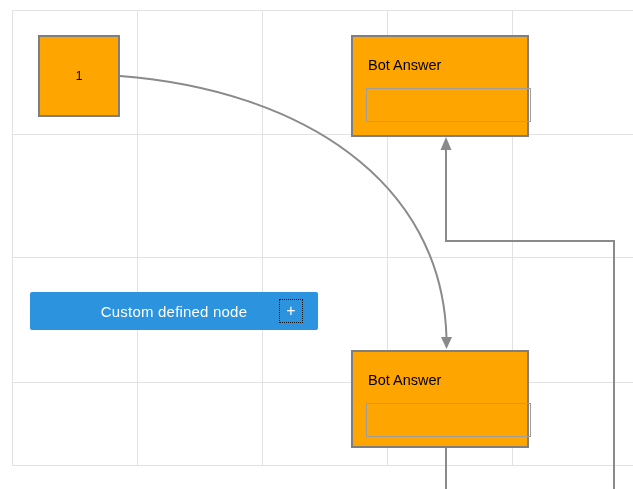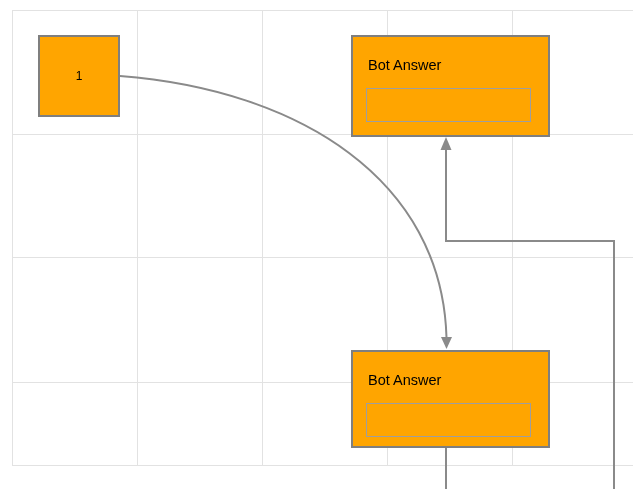--- a/index.html
+++ b/index.html
@@ -20,21 +20,21 @@
     position: absolute;
     background: var(--node-fill, #ffa500);
     border: 2px solid var(--node-stroke, #7f7f7f);
     box-sizing: border-box;
   }
   #node-source {
     left: 38px; top: 35px; width: 82px; height: 82px;
     display: flex; align-items: center; justify-content: center;
     font-size: 12px; color: var(--label-text, #000000);
   }
-  .bot-node { left: 351px; width: 199px; padding-left: 17px; }
+  .bot-node { left: 351px; width: 178px; padding-left: 17px; }
   #node-bot-top { top: 35px; height: 102px; }
   #node-bot-bottom { top: 350px; height: 98px; }
   .bot-title {
     position: absolute; left: 15px; top: 19px;
     font-size: 14.5px; line-height: 1.25; color: var(--label-text, #000000);
     white-space: nowrap;
   }
   .bot-input {
     position: absolute; left: 13px; top: 51px; width: 159px; height: 32px;
     border: 1px solid var(--inner-stroke, #9e9e9e);
@@ -102,14 +102,18 @@
   <div class="node bot-node" id="node-bot-top">
     <div class="bot-title">Bot Answer</div>
     <input class="bot-input" type="text" value="" style="">
   </div>
 
   <div class="node bot-node" id="node-bot-bottom">
     <div class="bot-title">Bot Answer</div>
     <input class="bot-input" type="text" value="" style="">
   </div>
 
+  <div id="palette-button">
+    <span class="btn-label">Custom defined node</span>
+    <span id="add-handle">+</span>
+  </div>
 
 </div>
 
 </body></html>

